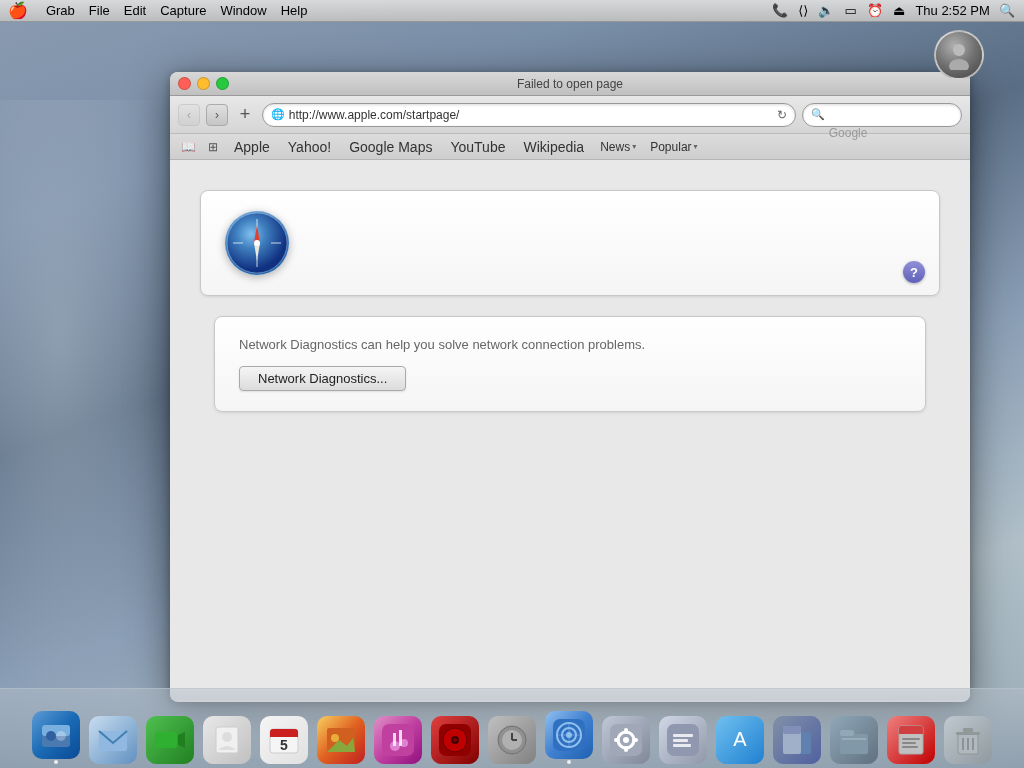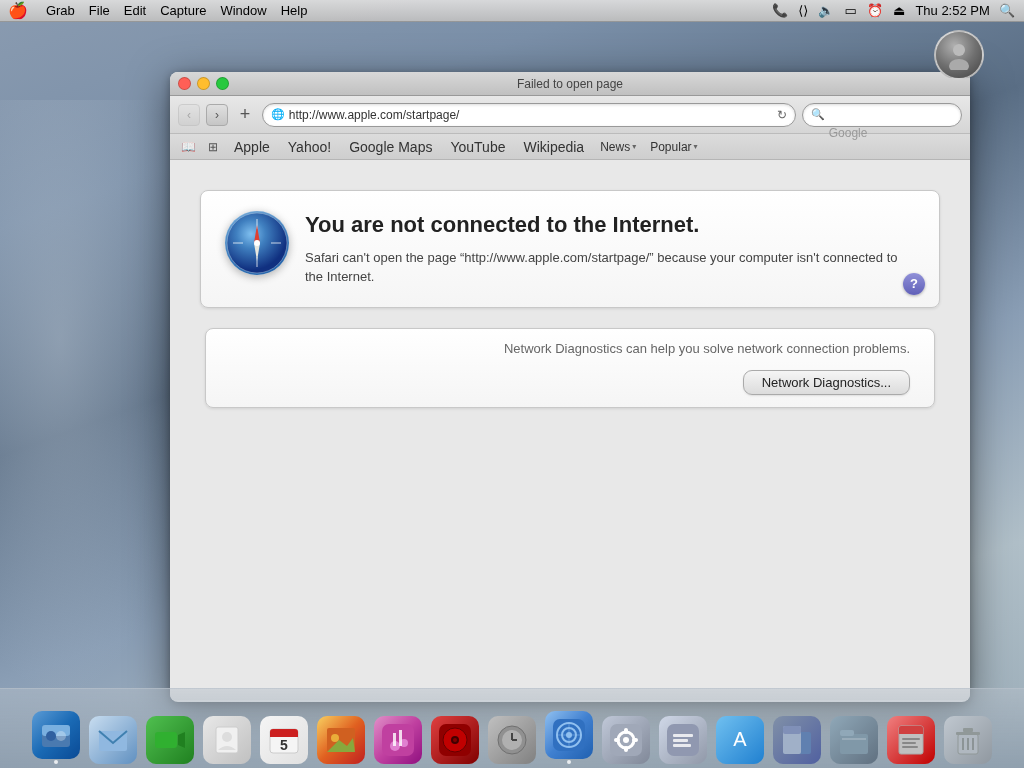--- a/index.html
+++ b/index.html
@@ -331,36 +331,36 @@
       font-weight: bold;
       cursor: pointer;
       box-shadow: 0 1px 3px rgba(0,0,0,0.3);
     }
 
     
     .diagnostics-box {
       background: linear-gradient(to bottom, #ffffff 0%, #f5f5f5 100%);
       border: 1px solid #c8c8c8;
       border-radius: 8px;
-      padding: 12px 24px;
-      margin: 0 15px;
-      text-align: right;
+      padding: 20px 24px;
+      margin: 0 24px;
+      text-align: left;
       box-shadow: 0 1px 3px rgba(0,0,0,0.1);
     }
     .diagnostics-hint {
       font-size: 13px;
       color: #666;
       margin-bottom: 14px;
     }
     .diagnostics-btn {
       display: inline-block;
       padding: 4px 18px;
       background: linear-gradient(to bottom, #f5f5f5 0%, #dcdcdc 100%);
       border: 1px solid #aaa;
-      border-radius: 9px;
+      border-radius: 4px;
       font-size: 13px;
       color: #222;
       cursor: pointer;
       box-shadow: 0 1px 2px rgba(0,0,0,0.1);
     }
 
     
     .dock {
       position: absolute;
       bottom: 0;
@@ -513,24 +513,20 @@
             <line x1="32" y1="46" x2="32" y2="56" stroke="rgba(255,255,255,0.5)" stroke-width="1.5"></line>
             <line x1="8" y1="32" x2="18" y2="32" stroke="rgba(255,255,255,0.5)" stroke-width="1.5"></line>
             <line x1="46" y1="32" x2="56" y2="32" stroke="rgba(255,255,255,0.5)" stroke-width="1.5"></line>
 
             <polygon points="32,14 29,32 32,30 35,32" fill="#e04030"></polygon>
 
             <polygon points="32,50 29,32 32,34 35,32" fill="#e8e8e0"></polygon>
             <circle cx="32" cy="32" r="3" fill="#fff"></circle>
           </svg>
         </div>
-        <div class="error-text-area">
-          <div class="error-heading">You are not connected to the Internet.</div>
-          <div class="error-body">Safari can't open the page “http://www.apple.com/startpage/” because your computer isn't connected to the Internet.</div>
-        </div>
         <div class="help-btn">?</div>
       </div>
 
       <div class="diagnostics-box">
         <div class="diagnostics-hint">Network Diagnostics can help you solve network connection problems.</div>
         <div class="diagnostics-btn">Network Diagnostics...</div>
       </div>
 
     </div>
   </div>

